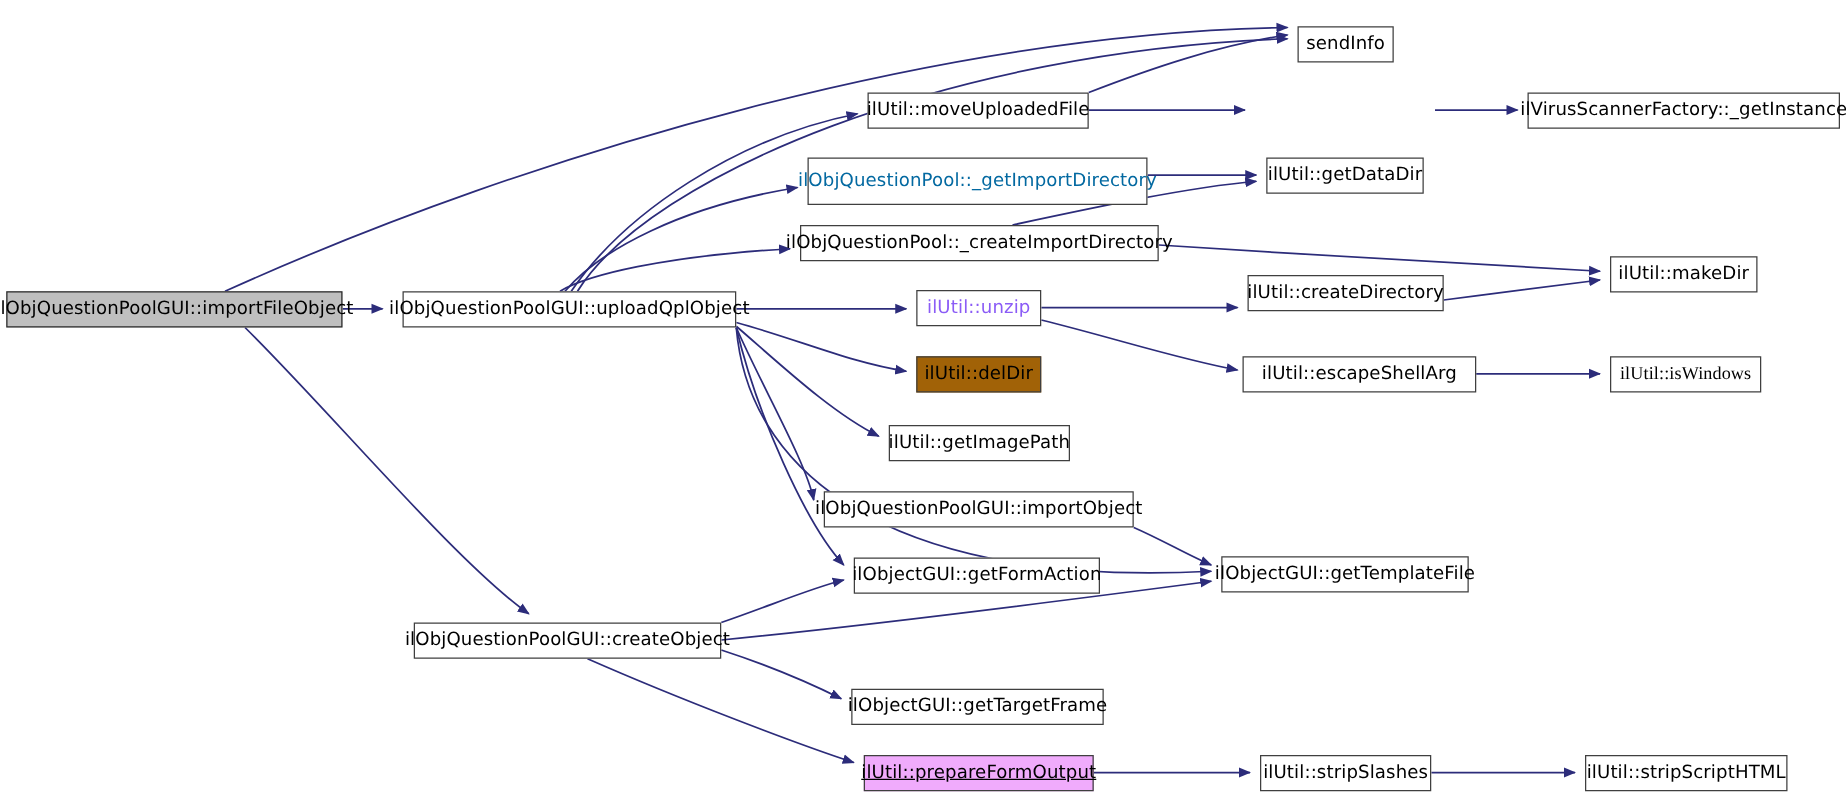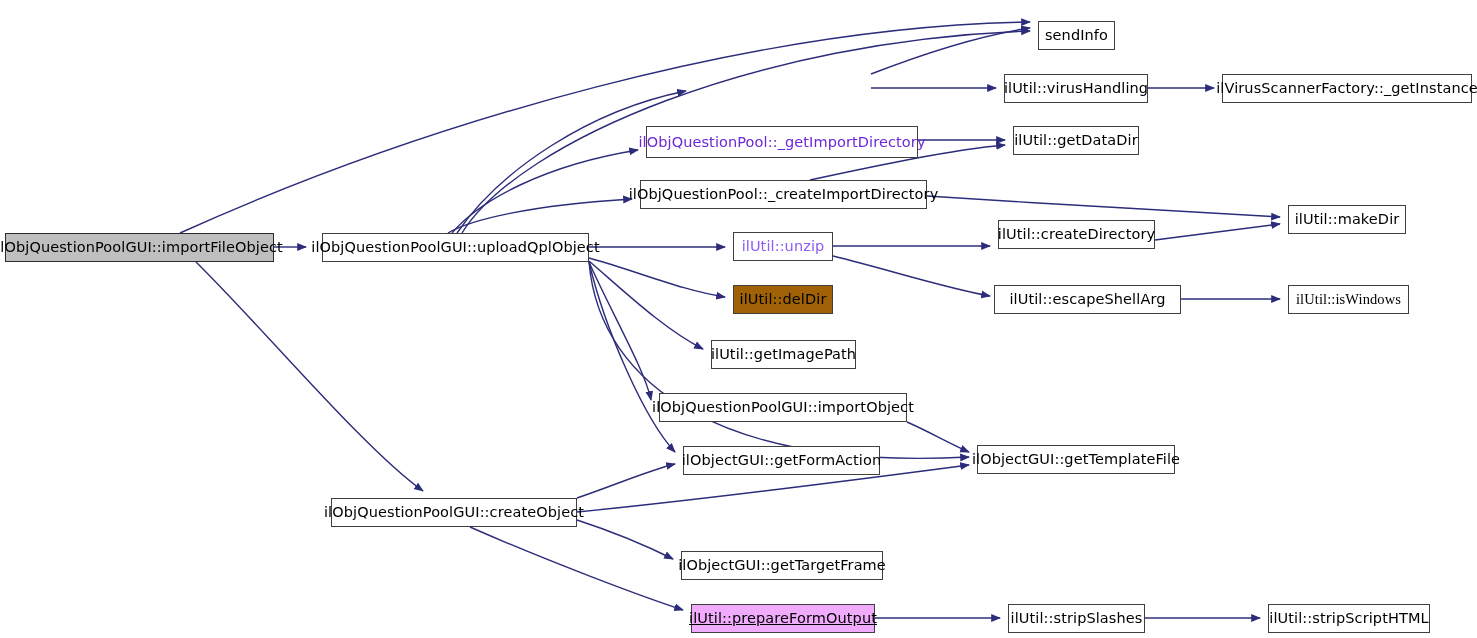--- a/index.html
+++ b/index.html
@@ -88,27 +88,27 @@
     </div>
     <div class="node" style="left: 322px; top: 233px; width: 267px; height: 29px; border-color: rgb(63, 63, 63); background: rgb(255, 255, 255); color: rgb(0, 0, 0);">
       <span class="node-label">ilObjQuestionPoolGUI::uploadQplObject</span>
     </div>
     <div class="node" style="left: 331px; top: 498px; width: 246px; height: 29px; border-color: rgb(63, 63, 63); background: rgb(255, 255, 255); color: rgb(0, 0, 0);">
       <span class="node-label">ilObjQuestionPoolGUI::createObject</span>
     </div>
     <div class="node" style="left: 1038px; top: 21px; width: 77px; height: 29px; border-color: rgb(63, 63, 63); background: rgb(255, 255, 255); color: rgb(0, 0, 0);">
       <span class="node-label">sendInfo</span>
     </div>
-    <div class="node" style="left: 1004px; top: 74px; width: 144px; height: 29px; border-color: rgb(63, 63, 63); background: rgb(255, 255, 255); color: rgb(0, 0, 0);">
-      <span class="node-label">ilUtil::virusHandling</span>
+    <div class="node" style="left: 694px; top: 74px; width: 177px; height: 29px; border-color: rgb(63, 63, 63); background: rgb(255, 255, 255); color: rgb(0, 0, 0);">
+      <span class="node-label">ilUtil::moveUploadedFile</span>
     </div>
     <div class="node" style="left: 1222px; top: 74px; width: 250px; height: 29px; border-color: rgb(63, 63, 63); background: rgb(255, 255, 255); color: rgb(0, 0, 0);">
       <span class="node-label">ilVirusScannerFactory::_getInstance</span>
     </div>
-    <div class="node" style="left: 646px; top: 126px; width: 272px; height: 32px; border-color: rgb(63, 63, 63); background: rgb(255, 255, 255); color: #6d28d9;">
+    <div class="node" style="left: 646px; top: 126px; width: 272px; height: 38px; border-color: rgb(63, 63, 63); background: rgb(255, 255, 255); color: #0369a1;">
       <span class="node-label">ilObjQuestionPool::_getImportDirectory</span>
     </div>
     <div class="node" style="left: 1013px; top: 126px; width: 126px; height: 29px; border-color: rgb(63, 63, 63); background: rgb(255, 255, 255); color: rgb(0, 0, 0);">
       <span class="node-label">ilUtil::getDataDir</span>
     </div>
     <div class="node" style="left: 640px; top: 180px; width: 287px; height: 29px; border-color: rgb(63, 63, 63); background: rgb(255, 255, 255); color: rgb(0, 0, 0);">
       <span class="node-label">ilObjQuestionPool::_createImportDirectory</span>
     </div>
     <div class="node" style="left: 1288px; top: 205px; width: 118px; height: 29px; border-color: rgb(63, 63, 63); background: rgb(255, 255, 255); color: rgb(0, 0, 0);">
       <span class="node-label">ilUtil::makeDir</span>

